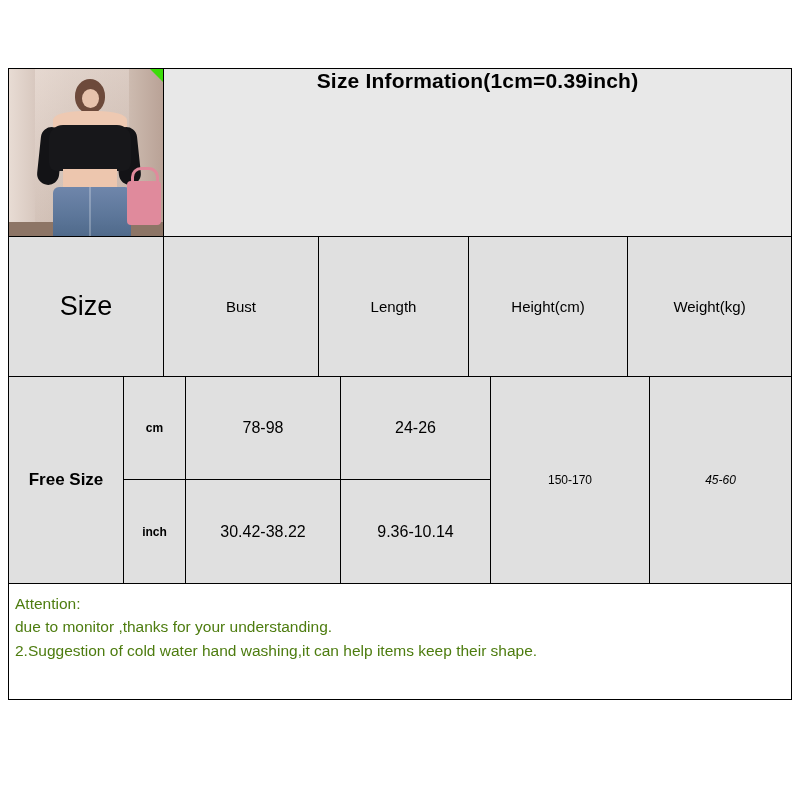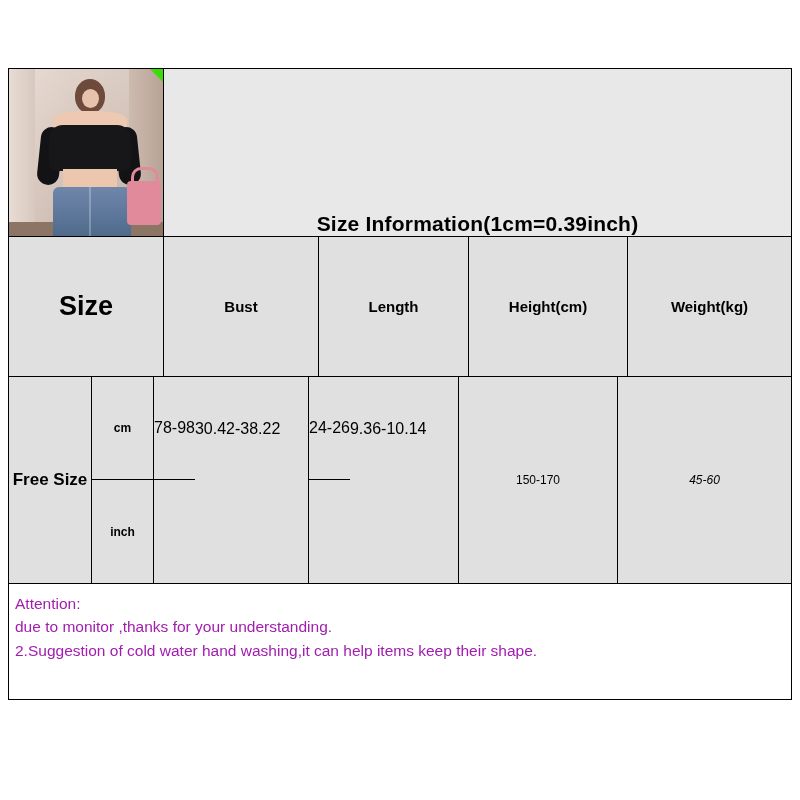--- a/index.html
+++ b/index.html
@@ -152,21 +152,21 @@
     right: 0; top: 0;
     width: 0; height: 0;
     border-top: 13px solid #3cdc0a;
     border-left: 13px solid transparent;
   }
 
   .title-cell {
     flex: 1;
     background: #e8e8e8;
     display: flex;
-    align-items: flex-end;
+    align-items: flex-start;
     justify-content: center;
     text-align: center;
   }
   .title-text {
     font-size: 21px;
     font-weight: bold;
     letter-spacing: 0.2px;
   }
 
   
@@ -177,40 +177,40 @@
     box-sizing: border-box;
     background: #e0e0e0;
   }
   .hc {
     box-sizing: border-box;
     border-right: 1px solid #000000;
     display: flex;
     align-items: center;
     justify-content: center;
     font-size: 15px;
-    font-weight: bold;
+    font-weight: normal;
     text-align: center;
   }
   .hc:last-child { border-right: none; }
   .hc-size { width: 155px; font-size: 27px; }
   .hc-bust { width: 155px; }
   .hc-length { width: 150px; }
   .hc-height { width: 159px; }
   .hc-weight { flex: 1; }
 
   
   .band-data {
     display: flex;
     height: 207px;
     border-bottom: 1px solid #000000;
     box-sizing: border-box;
     background: #e0e0e0;
   }
   .dc-size {
-    width: 83px;
+    width: 115px;
     box-sizing: border-box;
     border-right: 1px solid #000000;
     display: flex;
     align-items: center;
     justify-content: center;
     font-size: 17px;
     font-weight: bold;
     background: #e0e0e0;
   }
   .dc-units {
@@ -218,21 +218,21 @@
     box-sizing: border-box;
     border-right: 1px solid #000000;
     display: flex;
     flex-direction: column;
   }
   .dc-col {
     width: 155px;
     box-sizing: border-box;
     border-right: 1px solid #000000;
     display: flex;
-    flex-direction: row;
+    flex-direction: column;
   }
   .dc-col.len { width: 150px; }
   .dc-span {
     width: 159px;
     box-sizing: border-box;
     border-right: 1px solid #000000;
     display: flex;
     align-items: center;
     justify-content: center;
     font-size: 12px;
@@ -256,21 +256,21 @@
   
   .band-note {
     padding: 8px 6px 0 6px;
     box-sizing: border-box;
     background: #ffffff;
     height: 115px;
   }
   .note-line {
     font-size: 15.5px;
     line-height: 1.5;
-    color: #a21caf;
+    color: #4d7c0f;
   }
 </style>
 </head>
 <body>
 
 <div class="page">
   <div class="chart">
 
     <div class="band-top">
       <div class="photo-cell">

